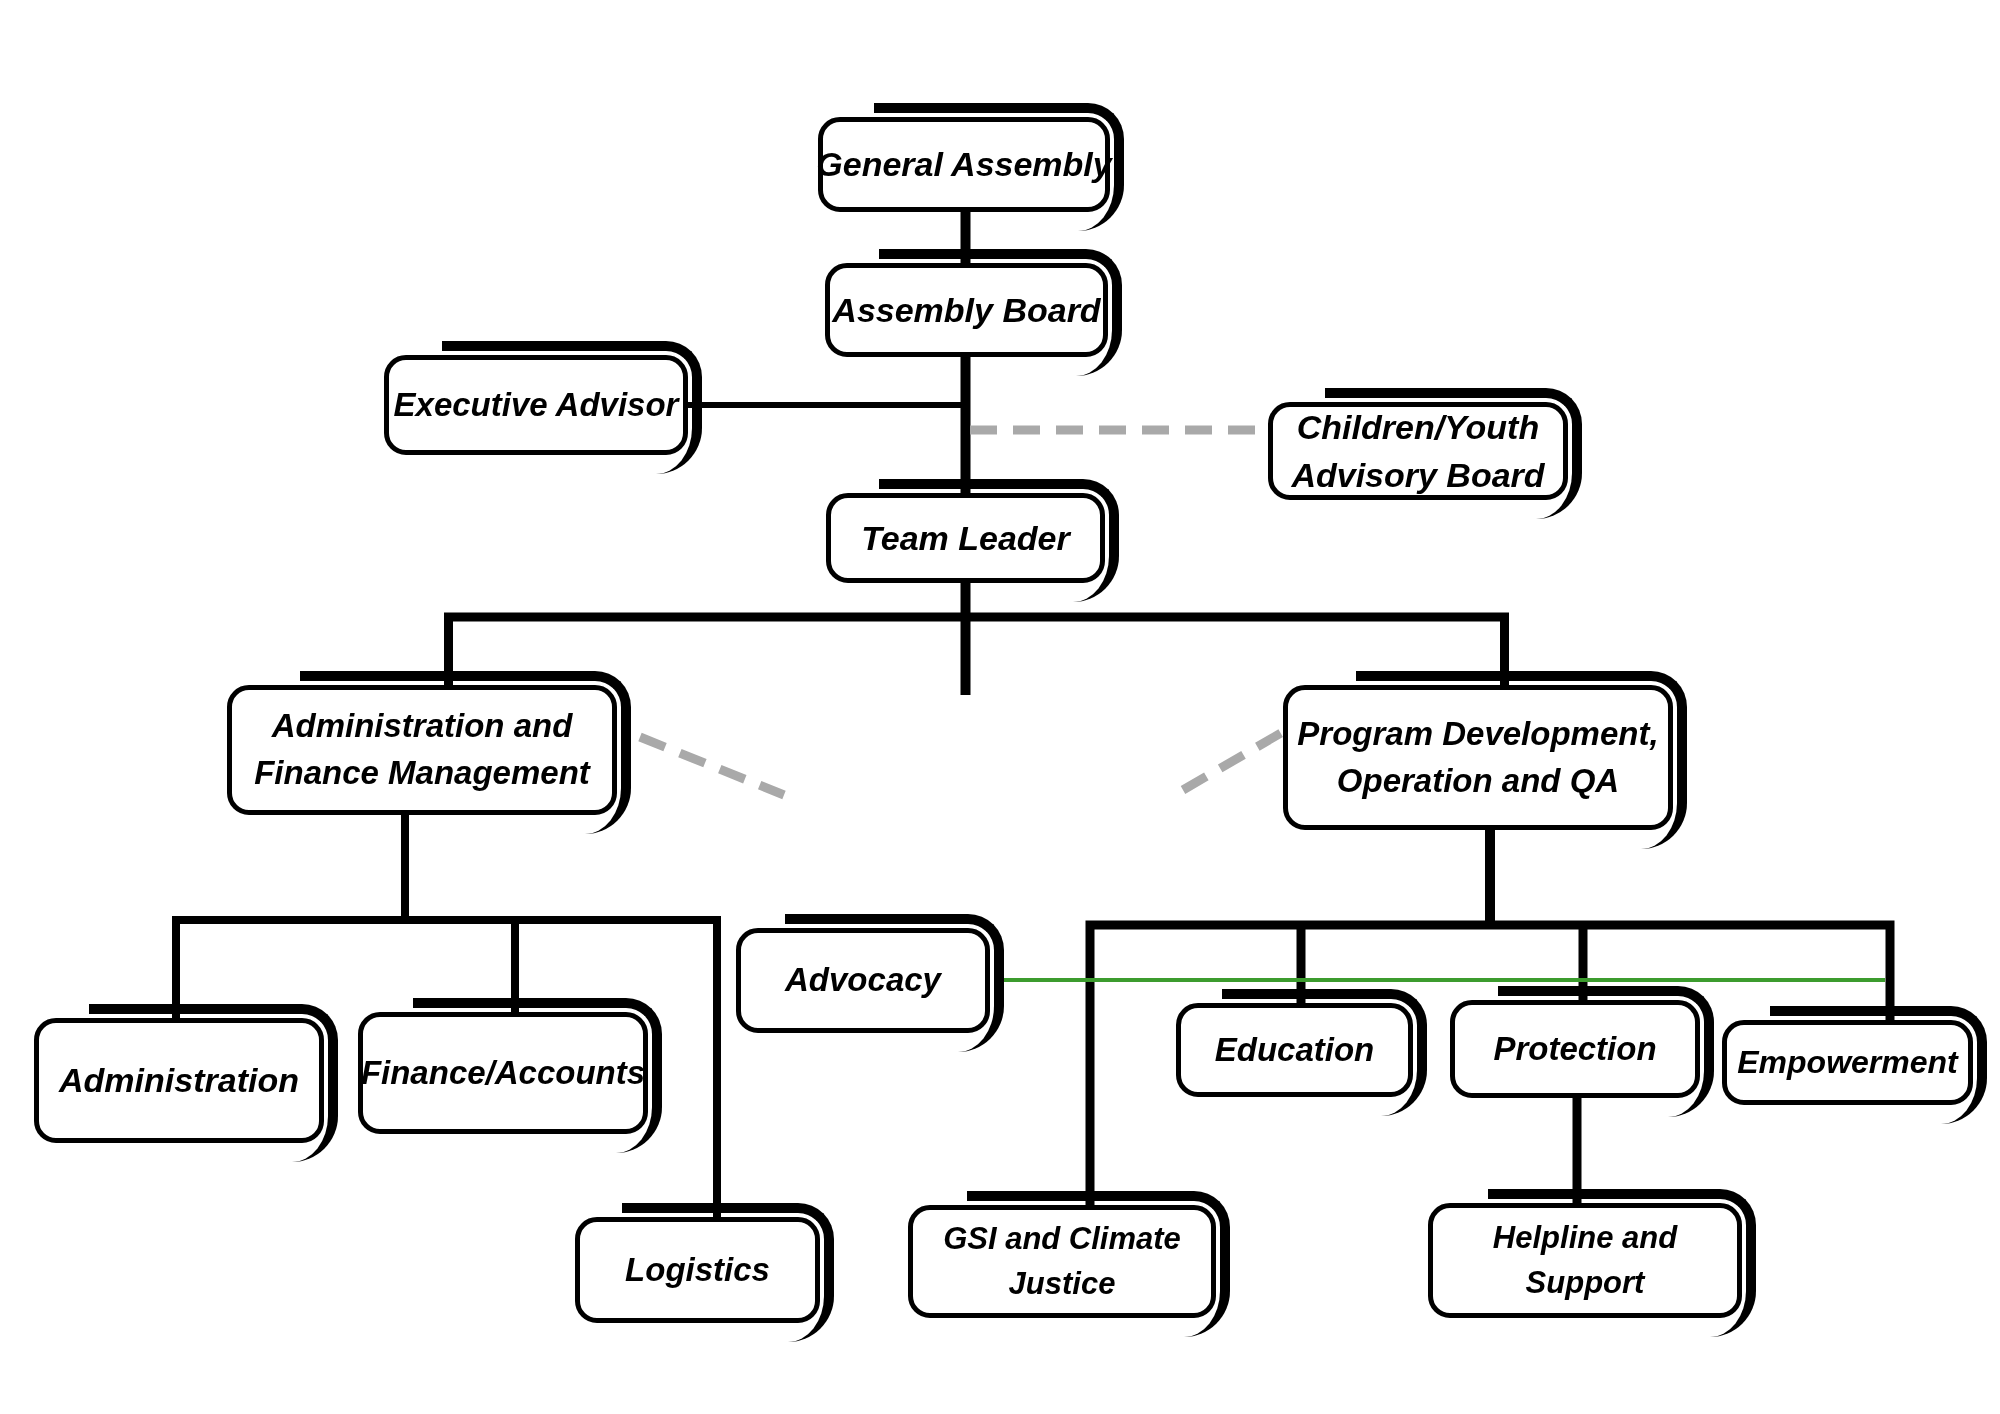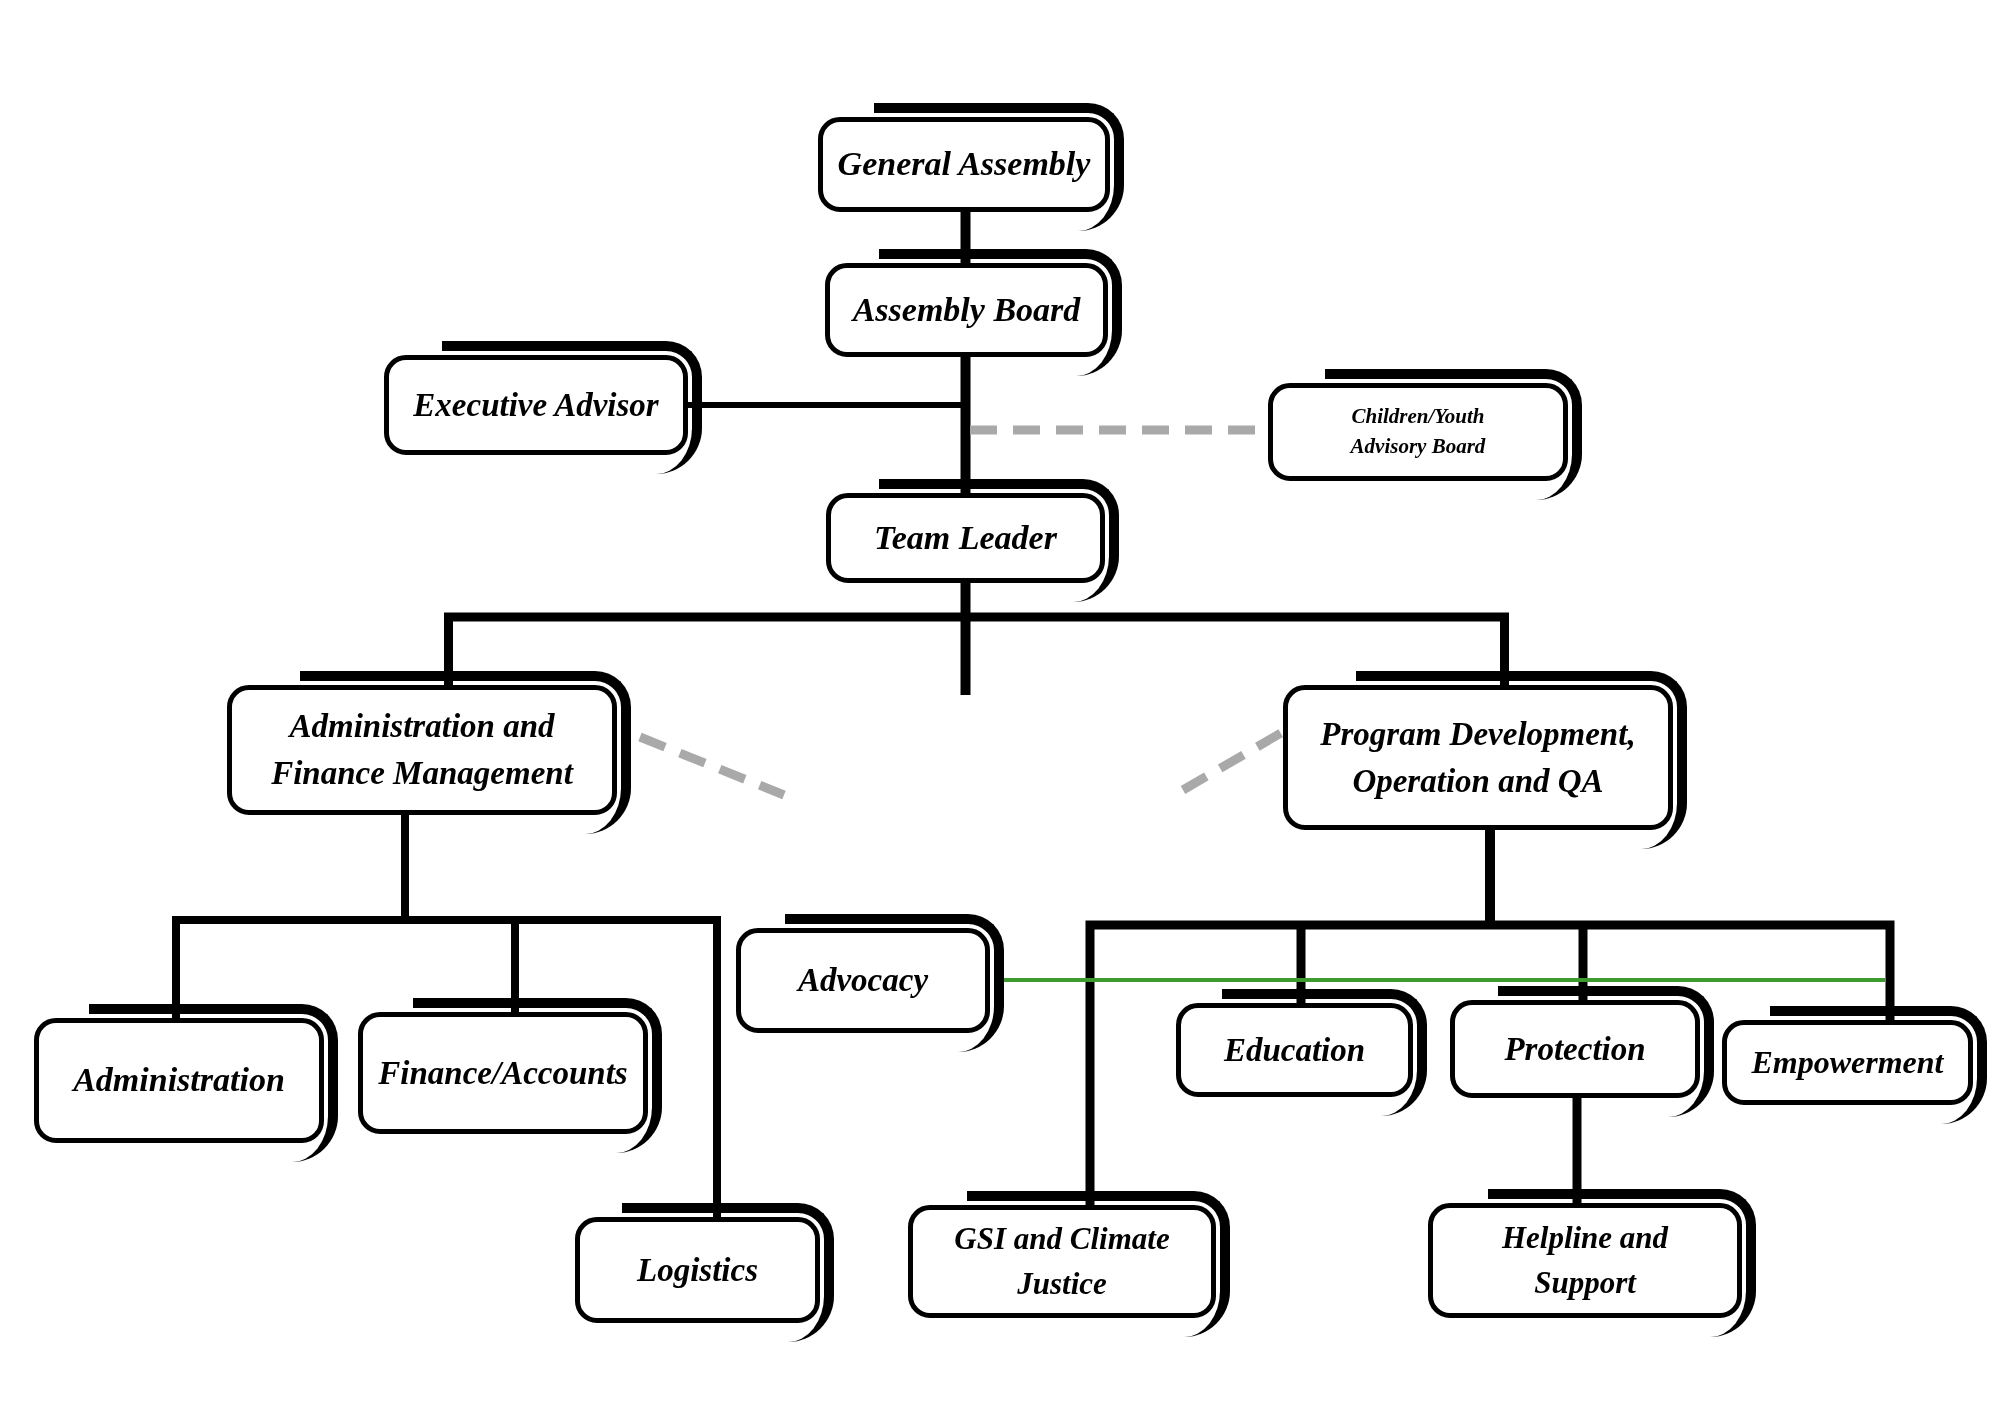--- a/index.html
+++ b/index.html
@@ -1,21 +1,21 @@
 <!DOCTYPE html>
 <html style="--line-black: #000000; --dashed-gray: #a9a9a9; --advocacy-green: #3c9c2e; --box-fill: #ffffff;"><head>
 <meta charset="utf-8">
 <style>
   html,body{margin:0;padding:0;background:#ffffff;}
   #canvas{
     position:relative;
     width:2000px;height:1414px;
     background:#ffffff;
     overflow:hidden;
-    font-family:Liberation Serif, serif;
+    font-family:Liberation Sans, sans-serif;
   }
   #connectors{position:absolute;left:0;top:0;z-index:0;}
   #connectors g{fill:none;}
   #connectors .solid{stroke:var(--line-black,#000);}
   #connectors .dashed{stroke:var(--dashed-gray,#a9a9a9);stroke-dasharray:27 16;}
   #connectors .green{stroke:var(--advocacy-green,#3c9c2e);}
   .node{
     position:absolute;
     z-index:1;
     background:var(--box-fill,#fff);
@@ -81,21 +81,21 @@
   <div class="node" style="left:825px;top:263px;width:283px;height:94px;font-size:34px">
     <span>Assembly Board</span>
     <span></span>
   </div>
 
   <div class="node" style="left:384px;top:355px;width:304px;height:100px;font-size:33px">
     <span>Executive Advisor</span>
     <span></span>
   </div>
 
-  <div class="node" style="left:1268px;top:383px;width:300px;height:98px;font-size:21px">
+  <div class="node" style="left:1268px;top:402px;width:300px;height:98px;font-size:34px">
     <span>Children/Youth</span>
     <span>Advisory Board</span>
   </div>
 
   <div class="node" style="left:826px;top:493px;width:279px;height:90px;font-size:34px">
     <span>Team Leader</span>
     <span></span>
   </div>
 
   <div class="node" style="left:227px;top:685px;width:390px;height:130px;font-size:33px">

